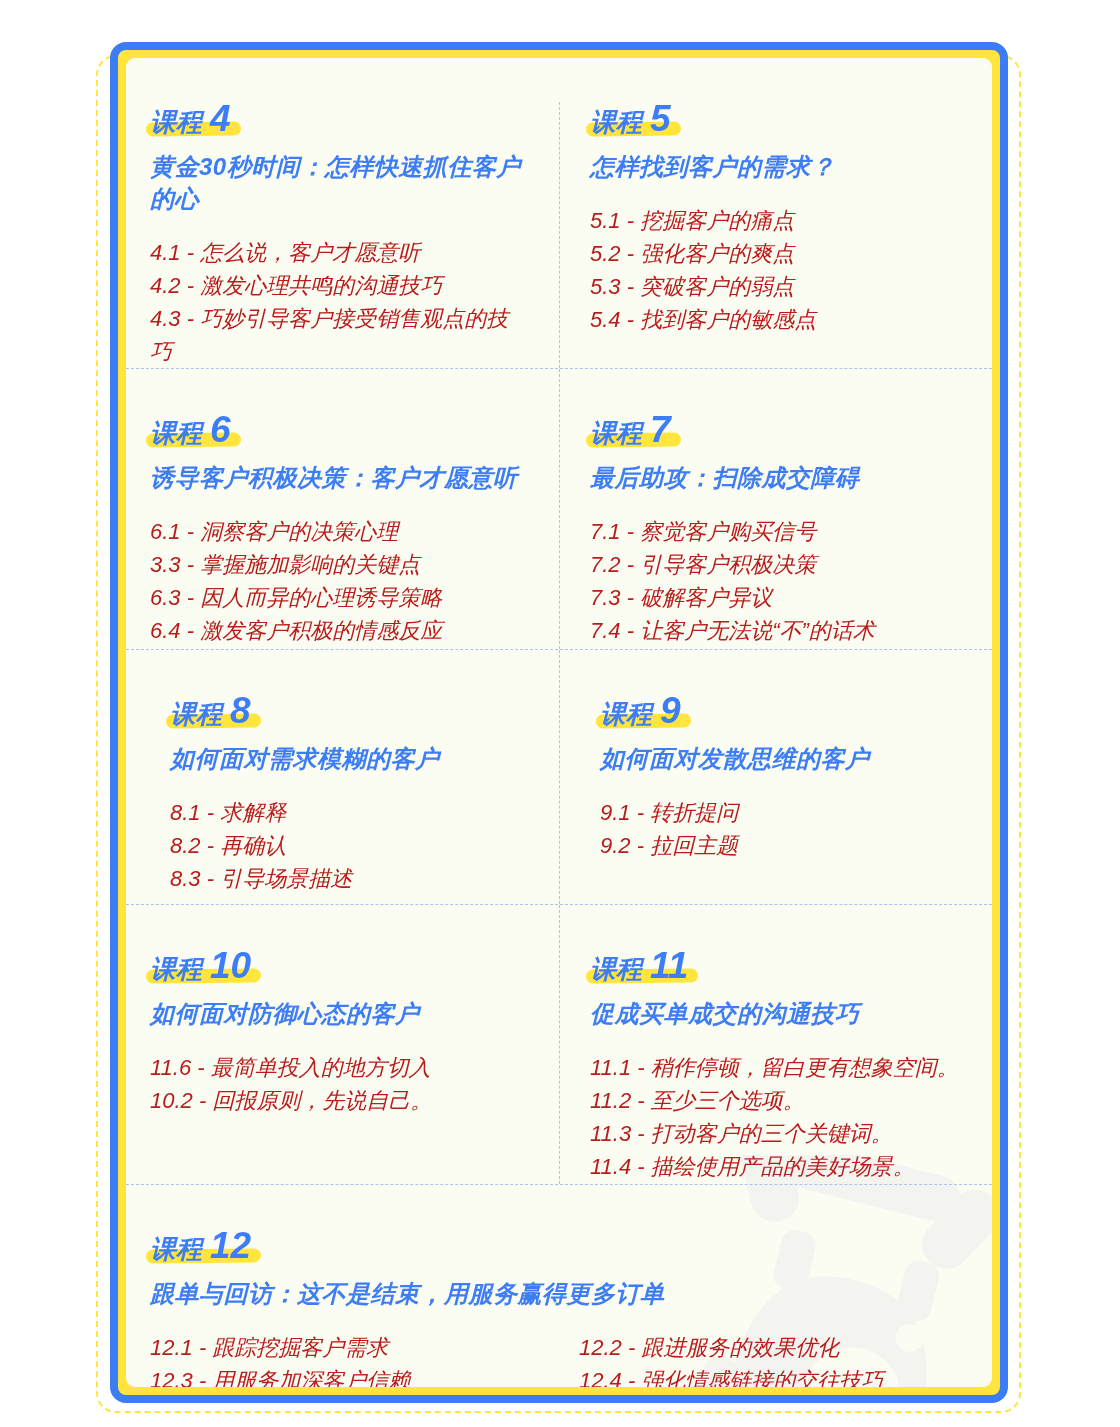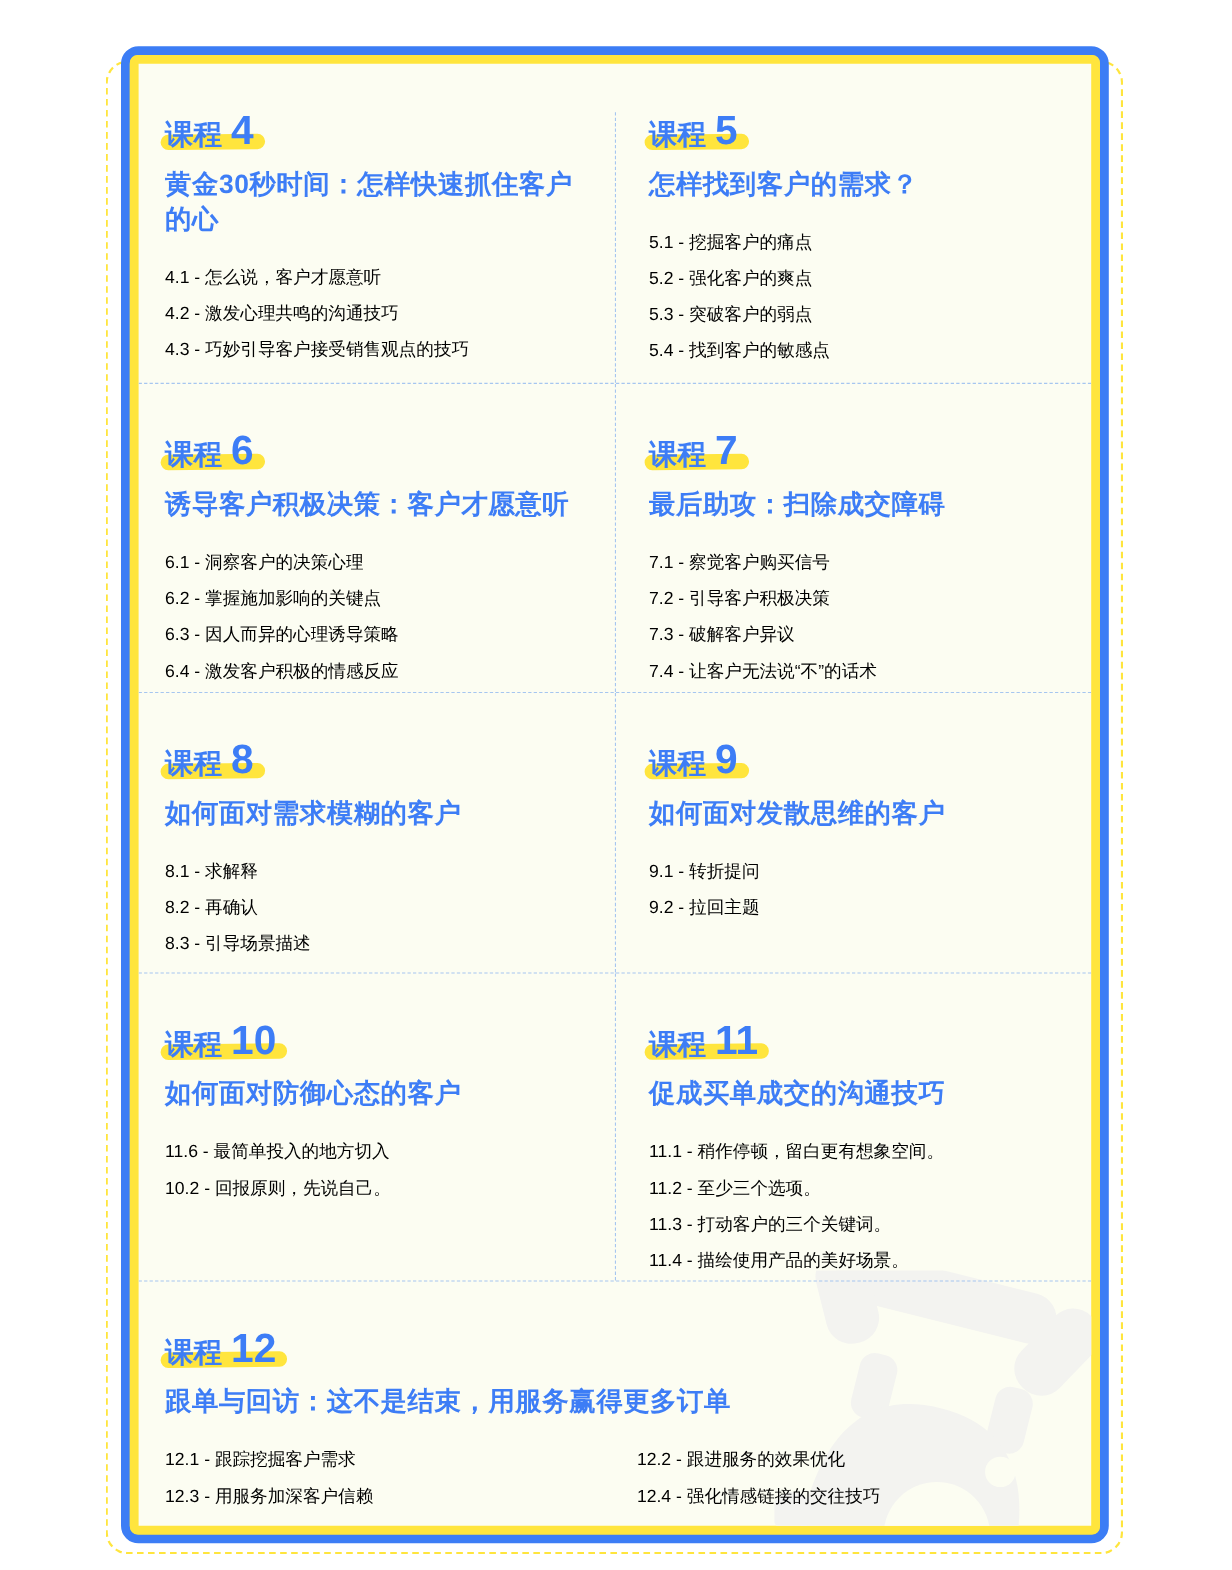--- a/index.html
+++ b/index.html
@@ -24,35 +24,36 @@
     left: 110px; top: 42px;
     width: 898px; height: 1361px;
     border: 8px solid #3c7df5;
     border-radius: 16px;
     background: #ffe53d;
   }
   .card-inner {
     position: relative;
     width: 100%; height: 100%;
     border: 8px solid #ffe53d;
-    border-radius: 7px;
+    border-radius: 17px;
     background: #fcfdf2;
     overflow: hidden;
+    font-style: italic;
   }
   .content { position: relative; width: 100%; height: 100%; z-index: 1; }
 
   .row {
     display: grid;
     grid-template-columns: 1fr 1fr;
     position: relative;
     border-bottom: 1px dashed #a6c6f0;
   }
   .row-1 { min-height: 291px; }
   .row-2 { min-height: 281px; }
-  .row-3 { min-height: 255px; }
+  .row-3 { min-height: 255px; padding-left: 20px; }
   .row-4 { min-height: 280px; }
   .row-pair::after {
     content: "";
     position: absolute;
     left: 50%; top: 0; bottom: 0;
     border-left: 1px dashed #a6c6f0;
   }
   .row-1.row-pair::after { top: 44px; }
   .row-full {
     display: block;
@@ -92,23 +93,23 @@
     font-size: 24px;
     font-weight: bold;
     color: #3d7df6;
     letter-spacing: 0.5px;
   }
   .course-items {
     list-style: none;
     margin-top: 21px;
   }
   .course-items li {
-    font-size: 16px;
+    font-size: 22px;
     line-height: 33px;
-    color: #000000;
+    color: #b91c1c;
   }
   .items-grid {
     display: grid;
     grid-template-columns: 1fr 1fr;
     column-gap: 24px;
   }
 
   
   .watermark {
     position: absolute;
@@ -174,21 +175,21 @@
       </section>
 
       <section class="row row-pair row-2">
         <div class="cell cell-left">
           <div class="course-header">
             <span class="course-label">课程</span><span class="course-number">6</span>
           </div>
           <div class="course-title">诱导客户积极决策：客户才愿意听</div>
           <ul class="course-items">
             <li>6.1 - 洞察客户的决策心理</li>
-            <li>6.2 - 掌握施加影响的关键点</li>
+            <li>3.3 - 掌握施加影响的关键点</li>
             <li>6.3 - 因人而异的心理诱导策略</li>
             <li>6.4 - 激发客户积极的情感反应</li>
           </ul>
         </div>
         <div class="cell cell-right">
           <div class="course-header">
             <span class="course-label">课程</span><span class="course-number">7</span>
           </div>
           <div class="course-title">最后助攻：扫除成交障碍</div>
           <ul class="course-items">

